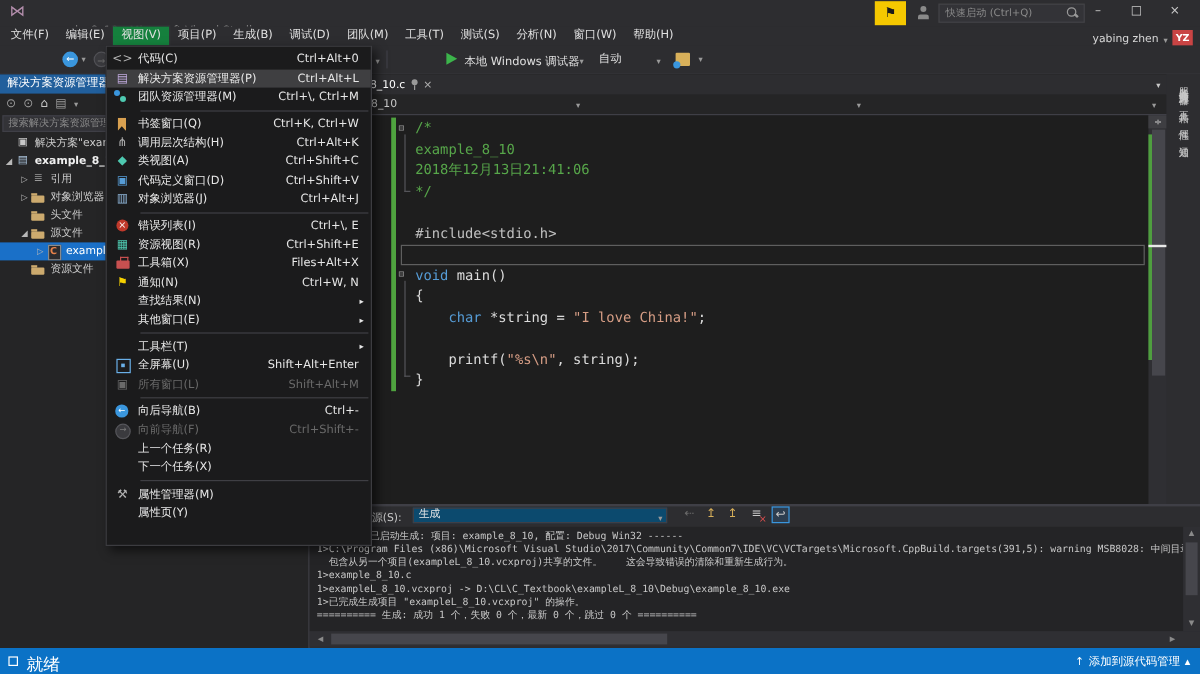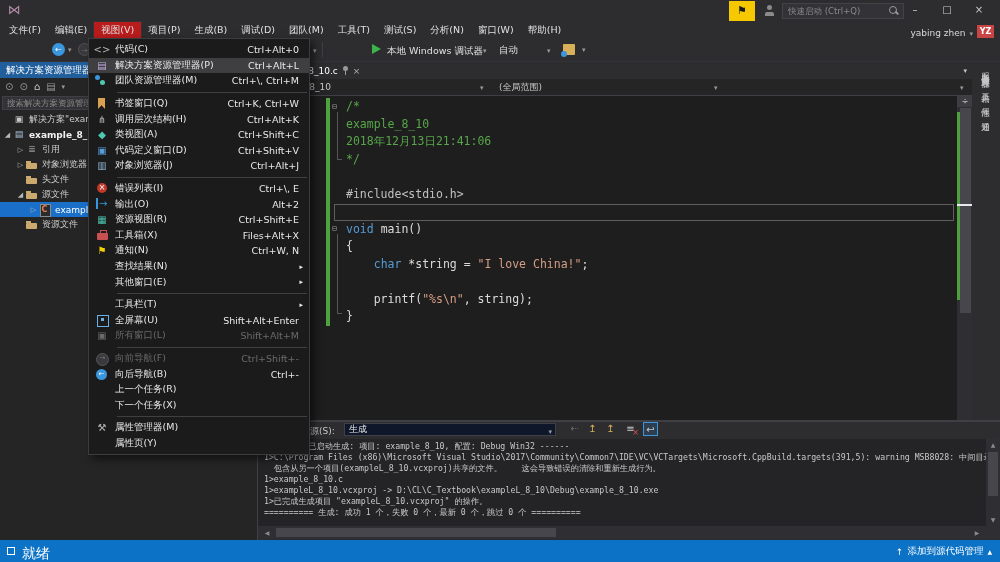--- a/index.html
+++ b/index.html
@@ -20,21 +20,21 @@
                border:1px solid #434346;font-size:8.5px;color:#8a8a8a;line-height:14px;padding-left:5px}
   .magnifier-icon{position:absolute;right:4px;top:2px;width:10px;height:10px}
   .magnifier-icon::before{content:"";position:absolute;left:0;top:0;width:6px;height:6px;border:1.5px solid #999;border-radius:50%}
   .magnifier-icon::after{content:"";position:absolute;left:6px;top:6px;width:4px;height:1.5px;background:#999;transform:rotate(45deg)}
   .winbtn{position:absolute;top:0;width:30px;height:20px;text-align:center;line-height:20px;font-size:10px;color:#c8c8c8}
   #btn-min{right:70px}#btn-restore{right:38px}#btn-close{right:6px}
 
   
   #menubar{position:absolute;left:0;top:22px;width:1000px;height:16px;background:#2d2d30;display:flex;padding-left:2px}
   .mb-item{font-size:9.5px;line-height:16px;padding:0 7px;color:#e0e0e0;white-space:nowrap}
-  .mb-item.open{background:#b91c1c;outline:1px solid #333337}
+  .mb-item.open{background:#15803d;outline:1px solid #333337}
   #userarea{position:absolute;right:6px;top:22px;height:16px;display:flex;align-items:flex-end;gap:4px}
   #username{font-size:9px;color:#d8d8d8}
   .caret{font-size:7px;color:#9a9a9a}
   #avatar{width:17px;height:13px;background:#c94444;color:#fff;font-size:8px;font-weight:bold;
           text-align:center;line-height:13px}
 
   
   #toolbar{position:absolute;left:0;top:38px;width:1000px;height:24px;background:#2d2d30;border-bottom:1px solid #333337}
   .tb-circle{position:absolute;top:5px;width:13px;height:13px;border-radius:50%;font-size:8px;
              text-align:center;line-height:13px;color:#fff}
@@ -109,21 +109,21 @@
   
   #righttabs{position:absolute;left:972px;top:62px;width:28px;height:478px;background:#2d2d30;
              display:flex;flex-direction:column;align-items:center;padding-top:4px}
   .rt-tab{writing-mode:vertical-lr;text-orientation:upright;font-size:8.5px;color:#c8c8c8;
           letter-spacing:1px;margin-bottom:12px;white-space:nowrap}
 
   
   #outputpanel{position:absolute;left:257px;top:420px;width:743px;height:120px;background:#2d2d30;
                border-left:1px solid #3f3f46;border-top:2px solid #3f3f46}
   #out-label{position:absolute;left:7px;top:3px;font-size:9px;color:#c8c8c8;white-space:nowrap}
-  #out-combo{position:absolute;left:86px;top:1px;width:212px;height:13px;background:#0f172a;border:1px solid #3f3f46;
+  #out-combo{position:absolute;left:86px;top:1px;width:212px;height:13px;background:#0c4a6e;border:1px solid #3f3f46;
              font-size:9px;color:#e8e8e8;line-height:11px;padding-left:4px}
   #out-combo .nav-caret{right:3px;top:3px}
   .out-icon{position:absolute;top:0;width:15px;height:14px;text-align:center;line-height:14px;font-size:10px}
   .oi-gray{color:#6a6a6a}.oi-gold{color:#d8b05a}
   .oi-clear{color:#c8c8c8;position:absolute}
   .oi-clear::after{content:"×";position:absolute;right:-1px;bottom:-1px;color:#e05050;font-size:8px;line-height:8px}
   .oi-wrap{color:#c8c8c8;border:1px solid #3a96dd;background:#2d3e50}
   #console{position:absolute;left:0;top:17px;width:728px;height:87px;background:#242426;overflow:hidden;padding:2px 0 0 6px}
   .out-line{height:11px;line-height:11px;font-size:8.2px;color:#c8c8c8;white-space:pre;
             font-family:"DejaVu Sans Mono","Liberation Mono",monospace}
@@ -287,21 +287,20 @@
       <div id="tab1">
         <span class="tab-label">example_8_10.c</span>
         <span class="pin-icon"></span>
         <span class="tab-close">×</span>
       </div>
       <span id="tab-overflow">▾</span>
     </div>
     <div id="navbar">
       <div class="nav-zone" style="left:0;width:233px">example_8_10</div>
       <span class="nav-caret" style="left:222px">▾</span>
-      <div class="nav-zone" style="left:233px;width:234px">(全局范围)</div>
       <span class="nav-caret" style="left:456px">▾</span>
       <div class="nav-zone" style="left:467px;width:248px"></div>
       <span class="nav-caret" style="left:702px">▾</span>
     </div>
     <div id="codearea">
       <div id="changebar"></div>
       <span class="fold-glyph" style="top:6px">⊟</span>
       <span class="fold-glyph" style="top:128px">⊟</span>
       <div class="fold-guide" style="top:16px;height:48px"></div>
       <div class="fold-guide" style="top:138px;height:80px"></div>
@@ -423,25 +422,20 @@
         <span class="vm-label">对象浏览器(J)</span>
         <span class="vm-shortcut">Ctrl+Alt+J</span>
       </div>
       <div class="vm-sep"></div>
       <div class="vm-item">
         <span class="vm-icon error-list-icon"></span>
         <span class="vm-label">错误列表(I)</span>
         <span class="vm-shortcut">Ctrl+\, E</span>
       </div>
       <div class="vm-item">
-        <span class="vm-icon output-icon"></span>
-        <span class="vm-label">输出(O)</span>
-        <span class="vm-shortcut">Alt+2</span>
-      </div>
-      <div class="vm-item">
         <span class="vm-icon resource-view-icon" style="color: rgb(78, 201, 176);">▦</span>
         <span class="vm-label">资源视图(R)</span>
         <span class="vm-shortcut">Ctrl+Shift+E</span>
       </div>
       <div class="vm-item">
         <span class="vm-icon toolbox-icon"></span>
         <span class="vm-label">工具箱(X)</span>
         <span class="vm-shortcut">Files+Alt+X</span>
       </div>
       <div class="vm-item">
@@ -469,31 +463,31 @@
         <span class="vm-icon fullscreen-icon"></span>
         <span class="vm-label">全屏幕(U)</span>
         <span class="vm-shortcut">Shift+Alt+Enter</span>
       </div>
       <div class="vm-item disabled">
         <span class="vm-icon all-windows-icon" style="color: rgb(106, 106, 106);">▣</span>
         <span class="vm-label">所有窗口(L)</span>
         <span class="vm-shortcut">Shift+Alt+M</span>
       </div>
       <div class="vm-sep"></div>
+      <div class="vm-item">
+        <span class="vm-icon navigate-back-icon"></span>
+        <span class="vm-label">向后导航(B)</span>
+        <span class="vm-shortcut">Ctrl+-</span>
+      </div>
       <div class="vm-item disabled">
         <span class="vm-icon navigate-forward-icon"></span>
         <span class="vm-label">向前导航(F)</span>
         <span class="vm-shortcut">Ctrl+Shift+-</span>
       </div>
       <div class="vm-item">
-        <span class="vm-icon navigate-back-icon"></span>
-        <span class="vm-label">向后导航(B)</span>
-        <span class="vm-shortcut">Ctrl+-</span>
-      </div>
-      <div class="vm-item">
         <span class="vm-icon "></span>
         <span class="vm-label">上一个任务(R)</span>
       </div>
       <div class="vm-item">
         <span class="vm-icon "></span>
         <span class="vm-label">下一个任务(X)</span>
       </div>
       <div class="vm-sep"></div>
       <div class="vm-item">
         <span class="vm-icon property-manager-icon" style="color: rgb(180, 180, 180);">⚒</span>

